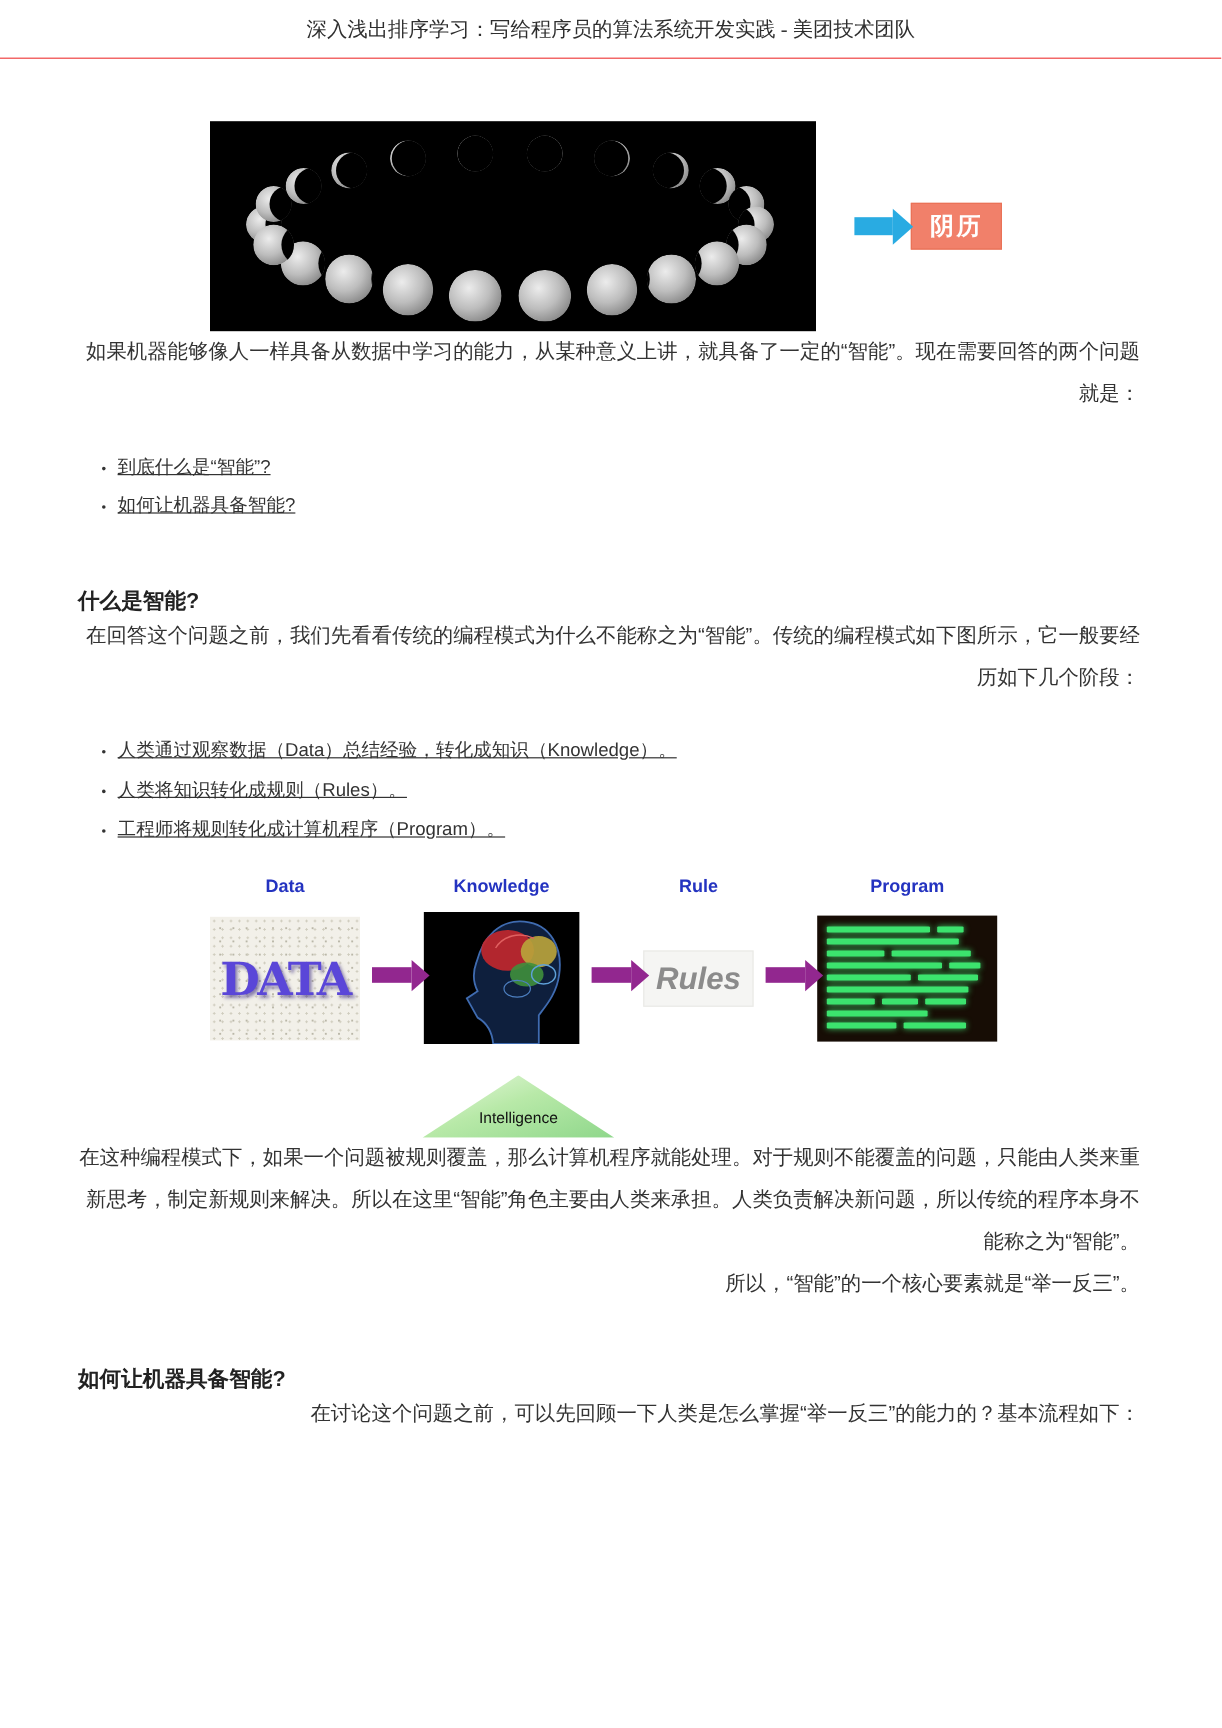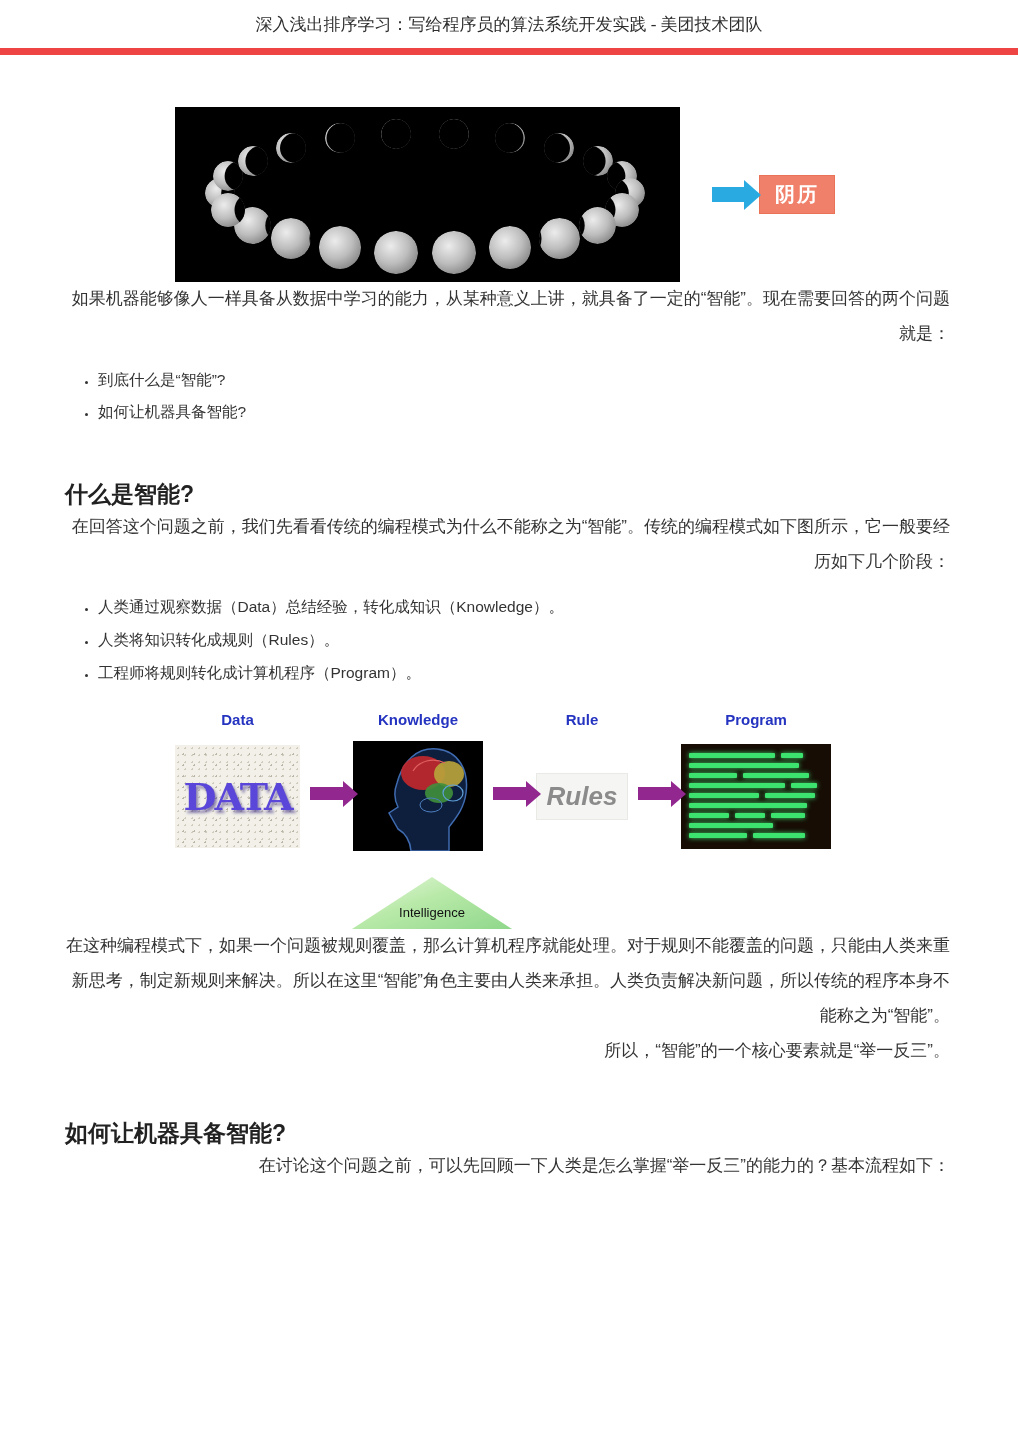--- a/index.html
+++ b/index.html
@@ -1,30 +1,30 @@
 <!DOCTYPE html>
 <html><head>
 <meta charset="utf-8">
 <style>
   html,body{margin:0;padding:0;background:#fff;}
   .page{
     width:1018px;height:1440px;background:#ffffff;position:relative;overflow:hidden;
     font-family:"Liberation Sans","DejaVu Sans",sans-serif;color:#333;
   }
   
-  .header{padding:13px 0 12px;border-bottom:7px solid #ef4444;text-align:center;}
+  .header{padding:13px 0 12px;border-bottom:1px solid #ef4444;text-align:center;}
   .header-title{font-family:"Liberation Serif","DejaVu Serif",serif;font-size:17px;color:#2e2e2e;}
   
   .content{padding:0 68px 0 65px;}
   p.body{margin:0;font-size:17px;line-height:2.05;color:#333;text-align:right;}
   .mt-p{margin-top:21px;}
   .mt-p2{margin-top:24px;}
   .mt-p3{margin-top:14px;}
-  h2.sec{margin:50px 0 0;font-size:23px;font-weight:bold;color:#222;}
-  ul.blist{margin:12px 0 0;padding-left:33px;}
+  h2.sec{margin:50px 0 0;font-size:18px;font-weight:bold;color:#222;}
+  ul.blist{margin:28px 0 0;padding-left:33px;text-decoration:underline;}
   ul.blist li{font-size:15.5px;line-height:2.1;color:#333;}
   ul.blist li::marker{color:#333;font-size:11px;}
   
   .figure1{margin:52px 0 0 110px;display:flex;align-items:center;}
   .moon-box{width:505px;height:175px;background:#000;position:relative;overflow:hidden;flex:0 0 auto;}
   .moon{position:absolute;border-radius:50%;overflow:hidden;}
   .moon-lit{position:absolute;inset:0;border-radius:50%;
     background:radial-gradient(circle at 38% 35%, #ececec, #bdbdbd 45%, #8d8d8d 75%, #757575);}
   .moon-shadow{position:absolute;inset:0;border-radius:50%;background:#000;}
   .arrow-cyan{width:32px;height:15px;background:#29abe2;position:relative;margin-left:32px;flex:0 0 auto;}

